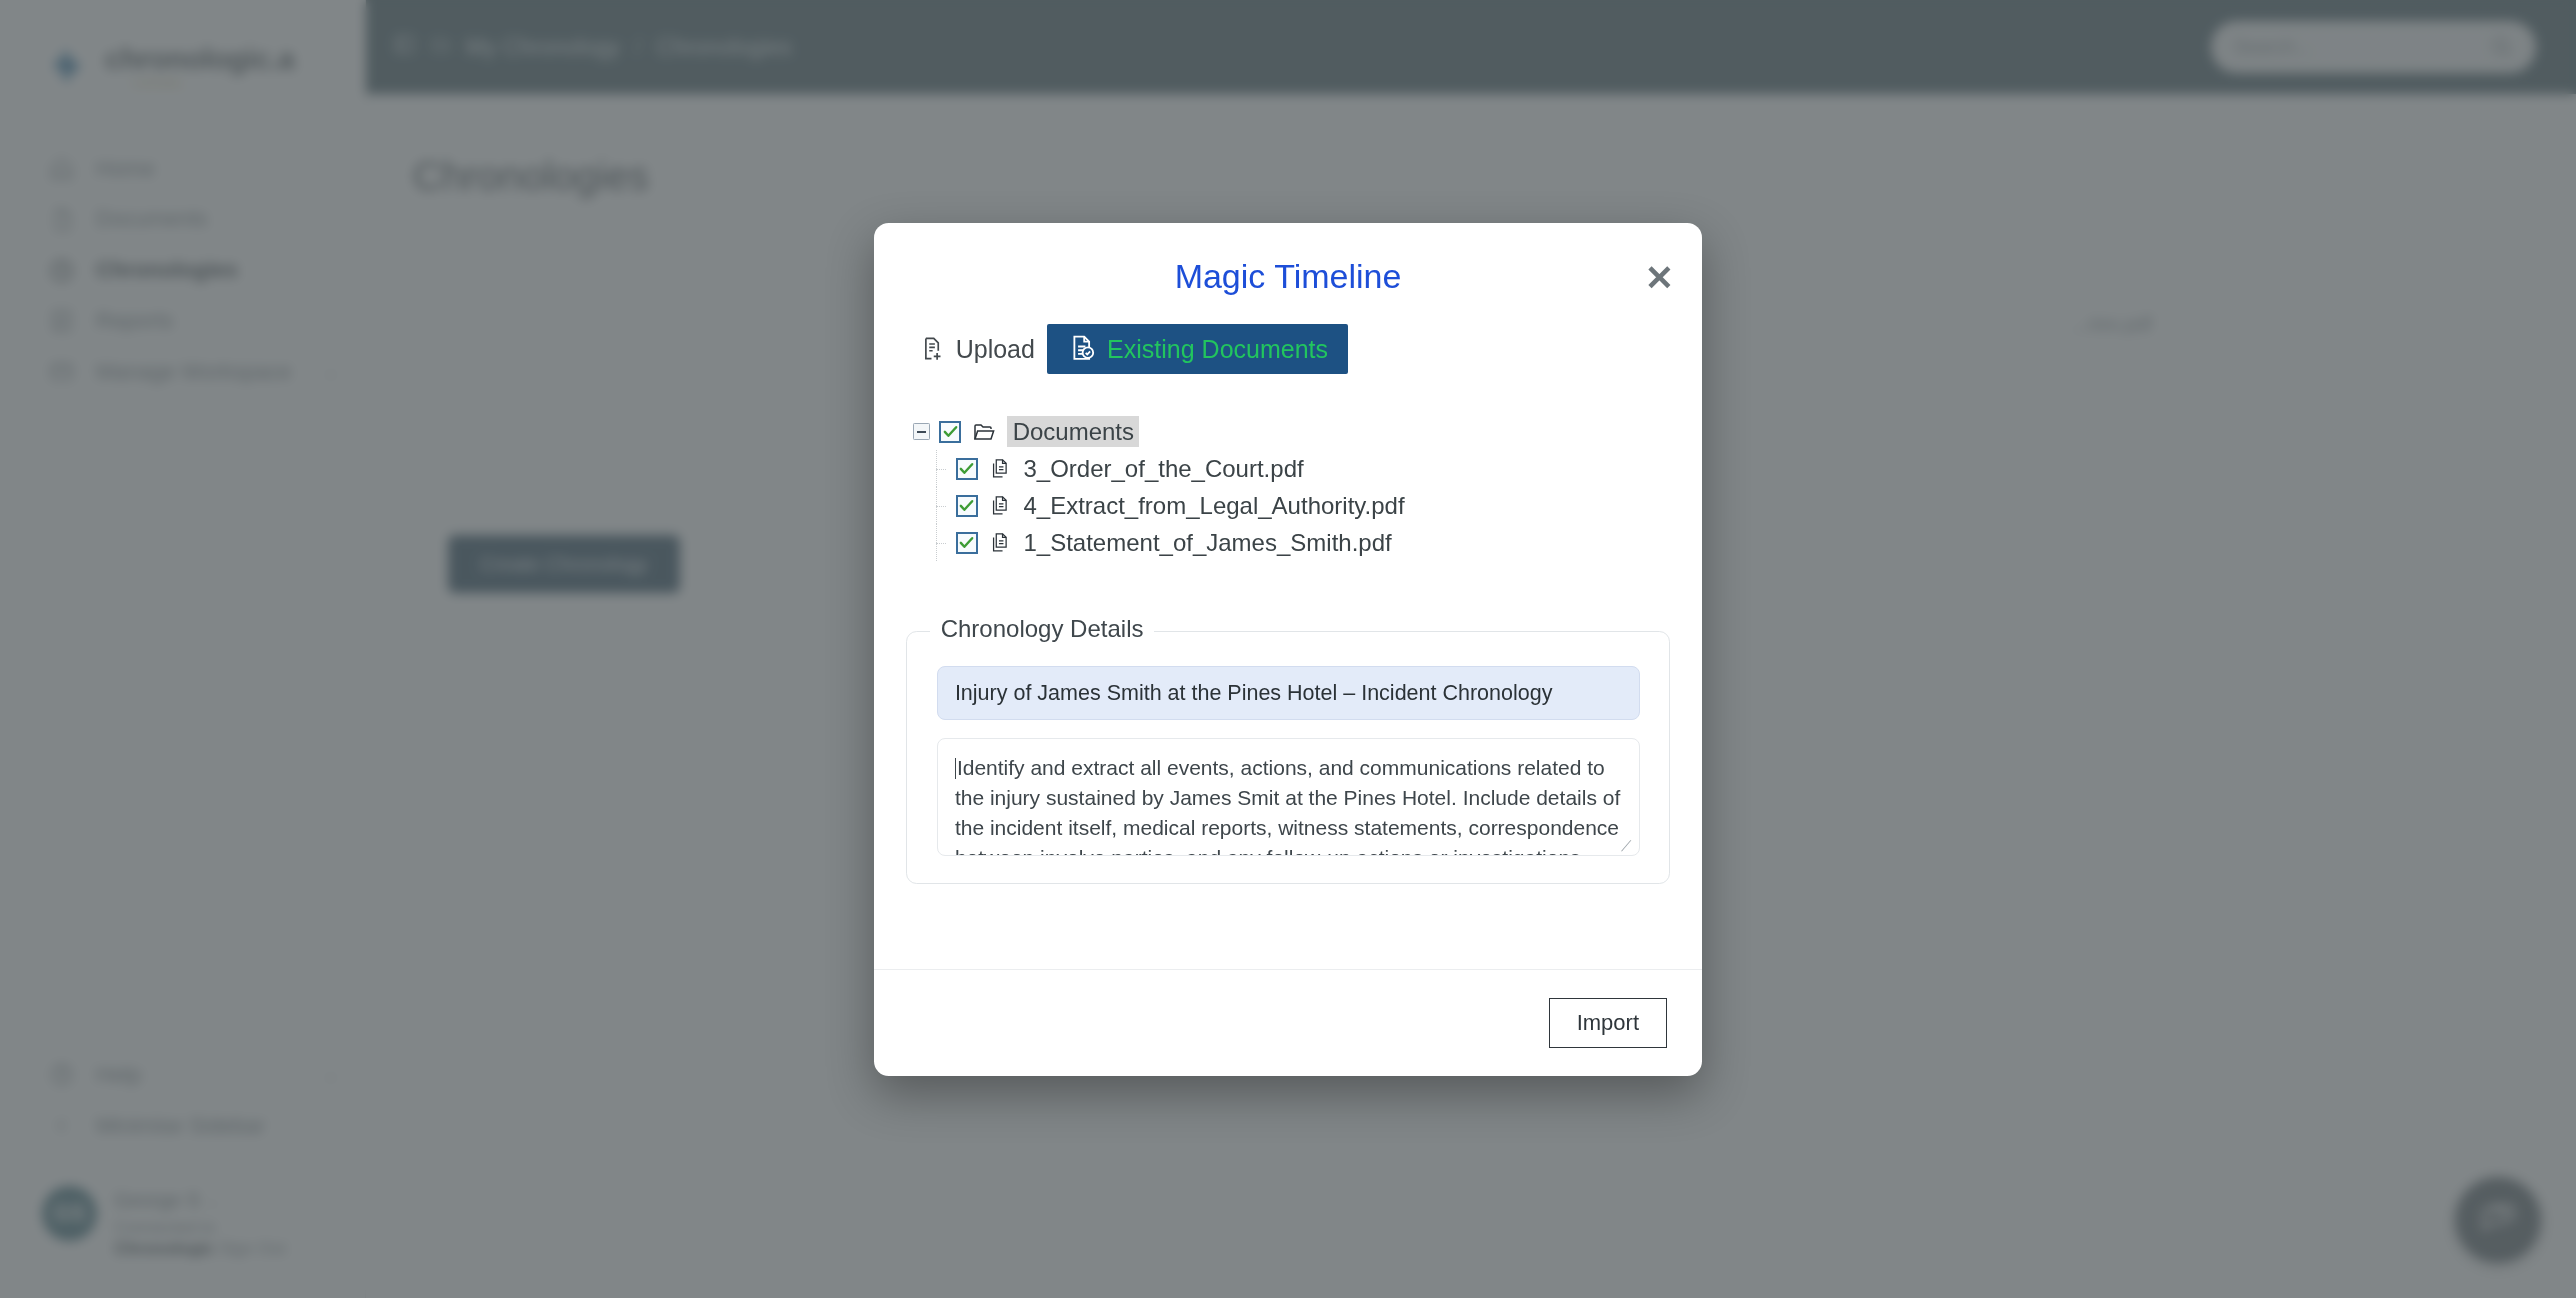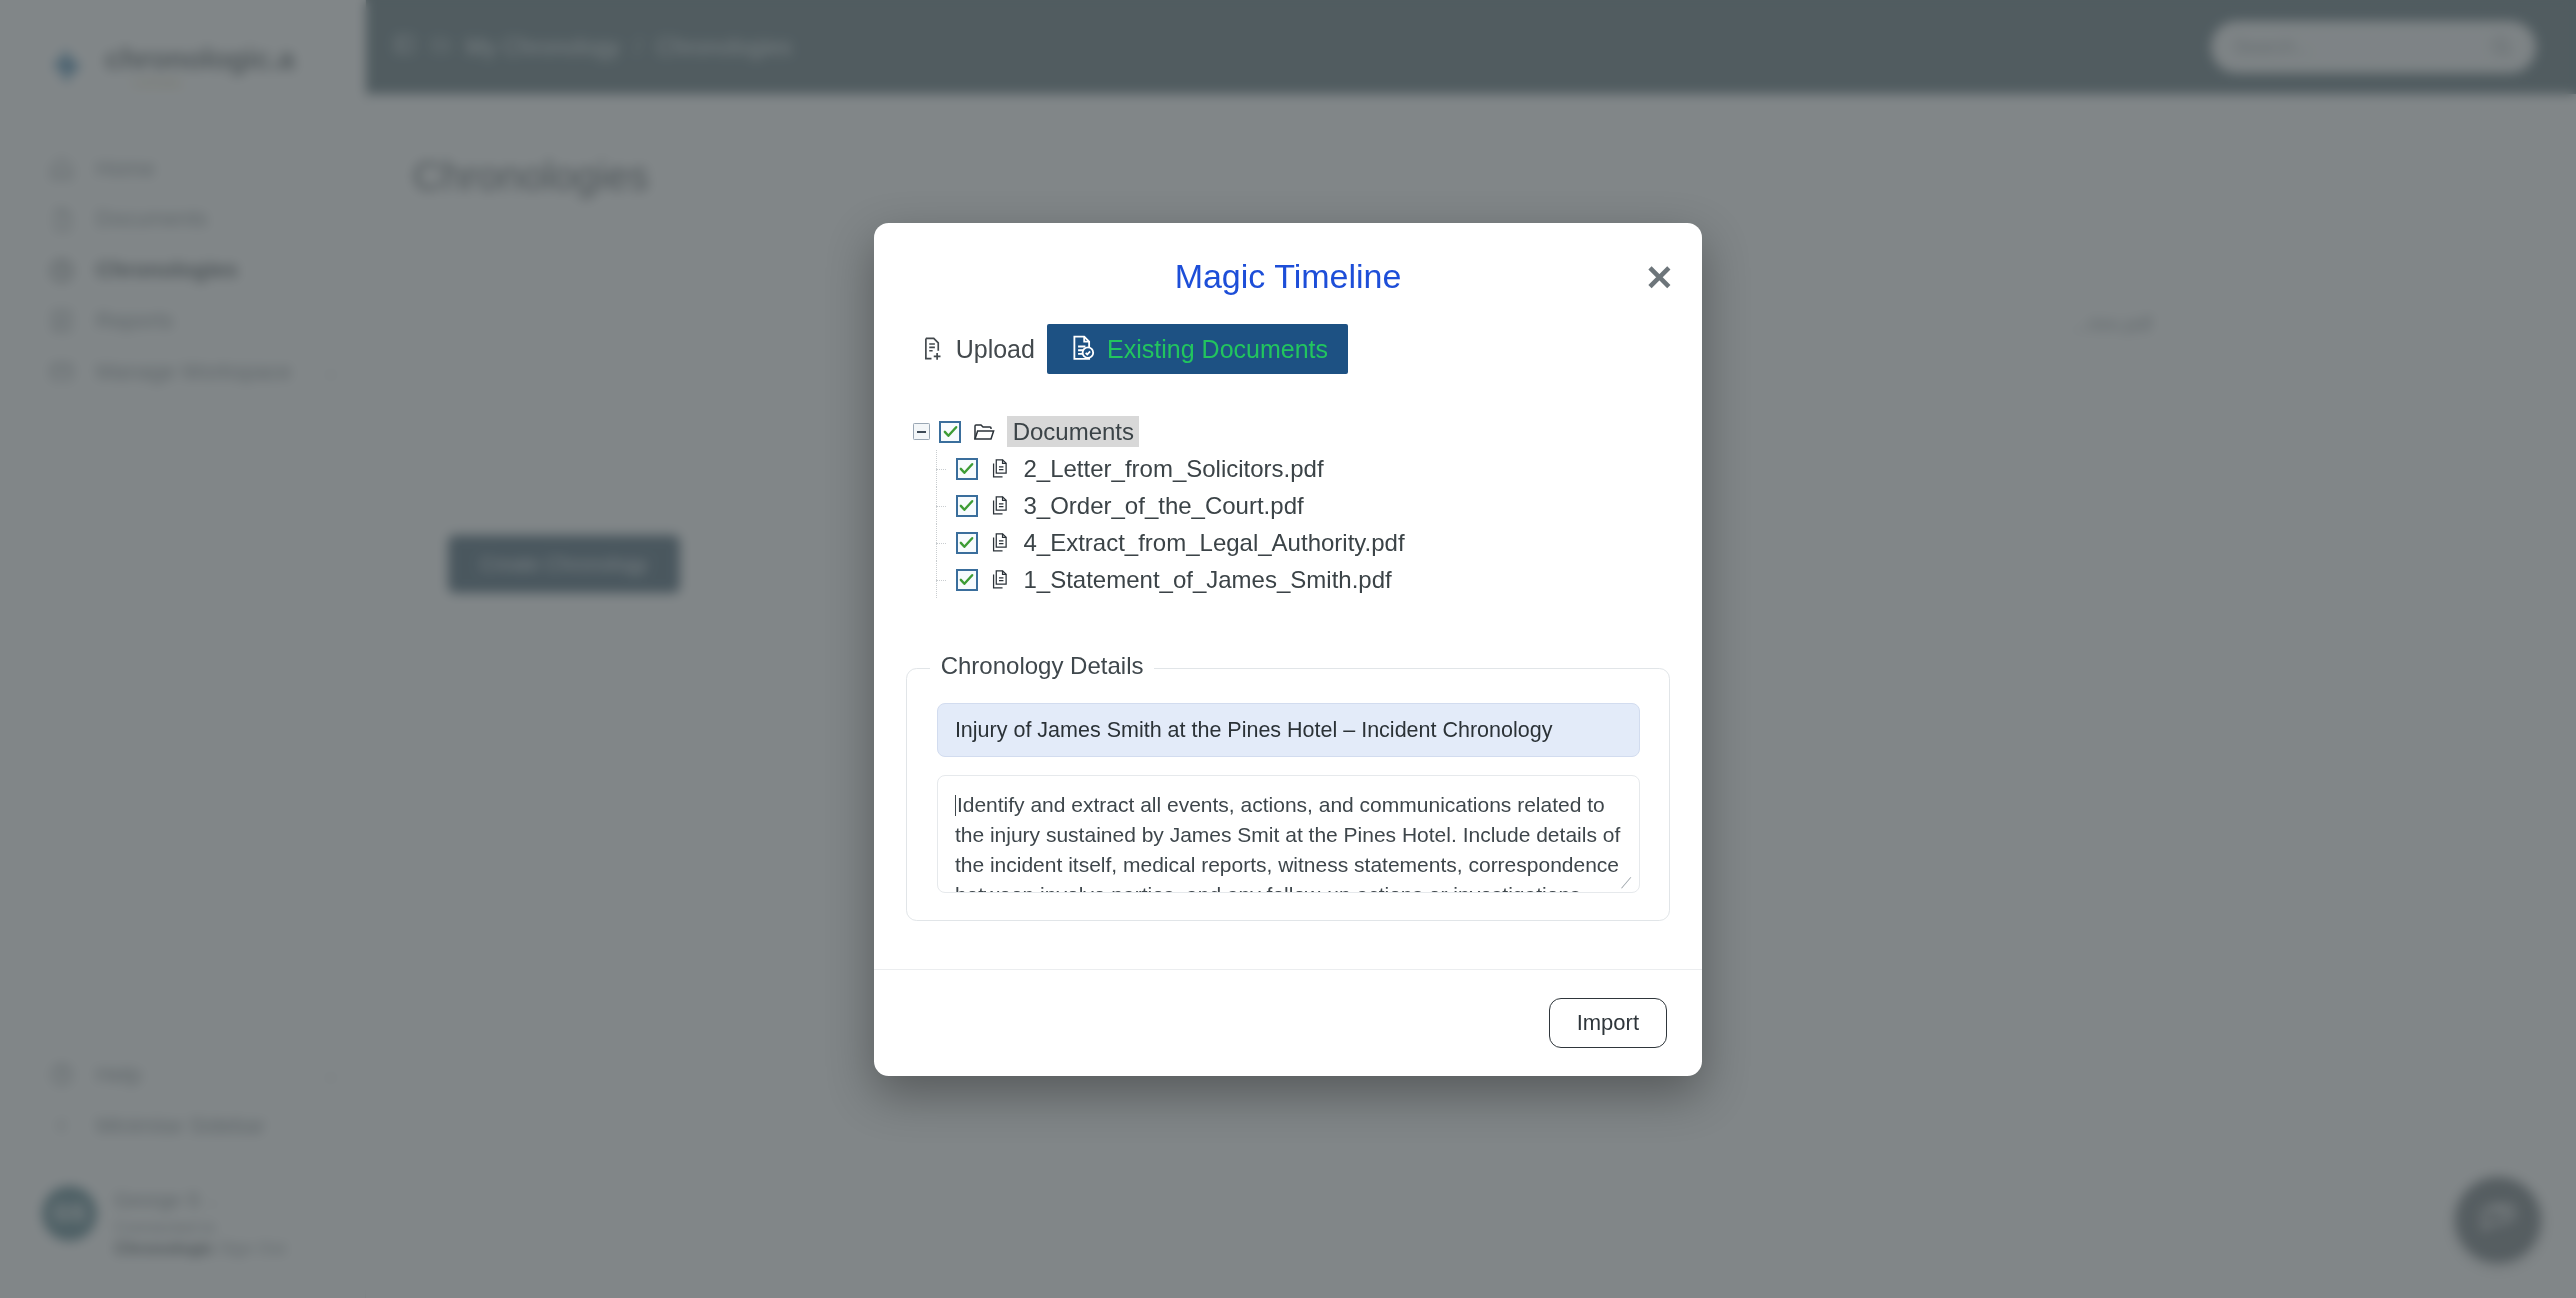--- a/index.html
+++ b/index.html
@@ -168,21 +168,21 @@
   .resize-grip {
     position: absolute; right: 4px; bottom: 2.7px; width: 13.4px; height: 13.4px;
     color: #9aa2a8; font-size: 14.8px; line-height: 1;
   }
 
   .modal-foot {
     flex: none; height: 107px; border-top: 1.3px solid #ebedef;
     display: flex; align-items: center; justify-content: flex-end; padding: 0 35px;
   }
   .import-btn {
-    border: 1.3px solid #2f363b; border-radius: 12px; background: #ffffff;
+    border: 1.3px solid #2f363b; border-radius: 0; background: #ffffff;
     font-size: 22px; color: #2f363b; padding: 11.4px 27px; cursor: pointer;
     font-family: "Liberation Sans", sans-serif;
   }
 </style>
 </head>
 <body>
 
 <div id="app-root">
 
   <aside class="sidebar">
@@ -389,85 +389,69 @@
         </span>
         <span class="ico-slot">
           <svg width="24" height="24" viewBox="0 0 24 24" fill="none" stroke="#2b3238" stroke-width="1.5">
             <path d="M3 19V6a1 1 0 0 1 1-1h5l2 2h7a1 1 0 0 1 1 1v1"></path>
             <path d="M3 19l2.6-8h16L19 19z"></path>
           </svg>
         </span>
         <span class="node-label sel">Documents</span>
       </div>
 
+
       <div class="tree-row child">
         <span class="cb">
           <svg width="17" height="17" viewBox="0 0 24 24" fill="none" stroke="#3d9c35" stroke-width="3.4" stroke-linecap="round" stroke-linejoin="round">
               <path d="M4 12.5l5 5.5L20 6"></path>
             </svg>
         </span>
         <span class="ico-slot">
           <svg width="21.5" height="21.5" viewBox="0 0 24 24" fill="none" stroke="#2b3238" stroke-width="1.4">
             <path d="M7 2h7l4 4v11H7z"></path>
               <path d="M14 2v4h4"></path>
             <path d="M4 6v15h10"></path>
               <path d="M10 10h5M10 13h5"></path>
           </svg>
         </span>
-        <span class="node-label">2_Letter_from_Solicitors.pdf</span>
+        <span class="node-label">3_Order_of_the_Court.pdf</span>
       </div>
 
       <div class="tree-row child">
         <span class="cb">
           <svg width="17" height="17" viewBox="0 0 24 24" fill="none" stroke="#3d9c35" stroke-width="3.4" stroke-linecap="round" stroke-linejoin="round">
               <path d="M4 12.5l5 5.5L20 6"></path>
             </svg>
         </span>
         <span class="ico-slot">
           <svg width="21.5" height="21.5" viewBox="0 0 24 24" fill="none" stroke="#2b3238" stroke-width="1.4">
             <path d="M7 2h7l4 4v11H7z"></path>
               <path d="M14 2v4h4"></path>
             <path d="M4 6v15h10"></path>
               <path d="M10 10h5M10 13h5"></path>
           </svg>
         </span>
-        <span class="node-label">3_Order_of_the_Court.pdf</span>
+        <span class="node-label">4_Extract_from_Legal_Authority.pdf</span>
       </div>
 
       <div class="tree-row child">
         <span class="cb">
           <svg width="17" height="17" viewBox="0 0 24 24" fill="none" stroke="#3d9c35" stroke-width="3.4" stroke-linecap="round" stroke-linejoin="round">
               <path d="M4 12.5l5 5.5L20 6"></path>
             </svg>
         </span>
         <span class="ico-slot">
           <svg width="21.5" height="21.5" viewBox="0 0 24 24" fill="none" stroke="#2b3238" stroke-width="1.4">
             <path d="M7 2h7l4 4v11H7z"></path>
               <path d="M14 2v4h4"></path>
             <path d="M4 6v15h10"></path>
               <path d="M10 10h5M10 13h5"></path>
           </svg>
         </span>
-        <span class="node-label">4_Extract_from_Legal_Authority.pdf</span>
-      </div>
-
-      <div class="tree-row child">
-        <span class="cb">
-          <svg width="17" height="17" viewBox="0 0 24 24" fill="none" stroke="#3d9c35" stroke-width="3.4" stroke-linecap="round" stroke-linejoin="round">
-              <path d="M4 12.5l5 5.5L20 6"></path>
-            </svg>
-        </span>
-        <span class="ico-slot">
-          <svg width="21.5" height="21.5" viewBox="0 0 24 24" fill="none" stroke="#2b3238" stroke-width="1.4">
-            <path d="M7 2h7l4 4v11H7z"></path>
-              <path d="M14 2v4h4"></path>
-            <path d="M4 6v15h10"></path>
-              <path d="M10 10h5M10 13h5"></path>
-          </svg>
-        </span>
         <span class="node-label">1_Statement_of_James_Smith.pdf</span>
       </div>
     </div>
 
     <div class="details">
       <div class="details-legend">Chronology Details</div>
       <div class="title-input">Injury of James Smith at the Pines Hotel – Incident Chronology</div>
       <div class="desc-area"><span class="caret"></span><span>Identify and extract all events, actions, and communications related to the injury sustained by James Smit at the Pines Hotel. Include details of the incident itself, medical reports, witness statements, correspondence between involve parties, and any follow-up actions or investigations.</span>
         <span class="resize-grip">⟋</span>
       </div>

